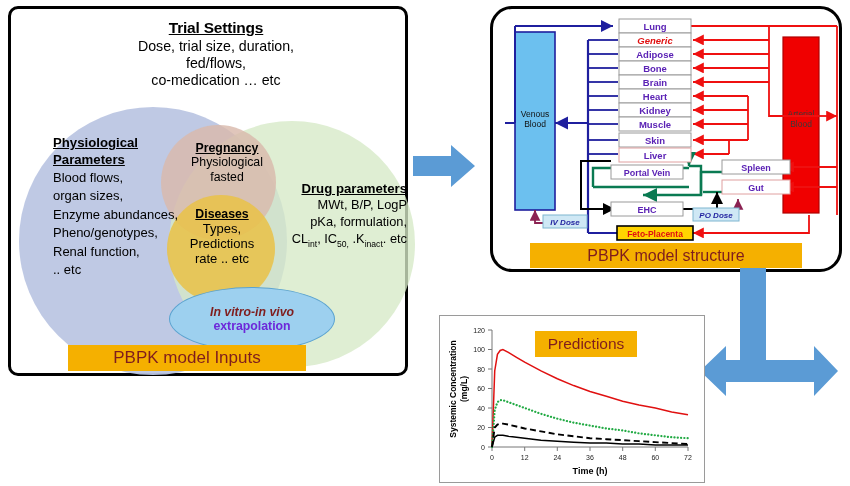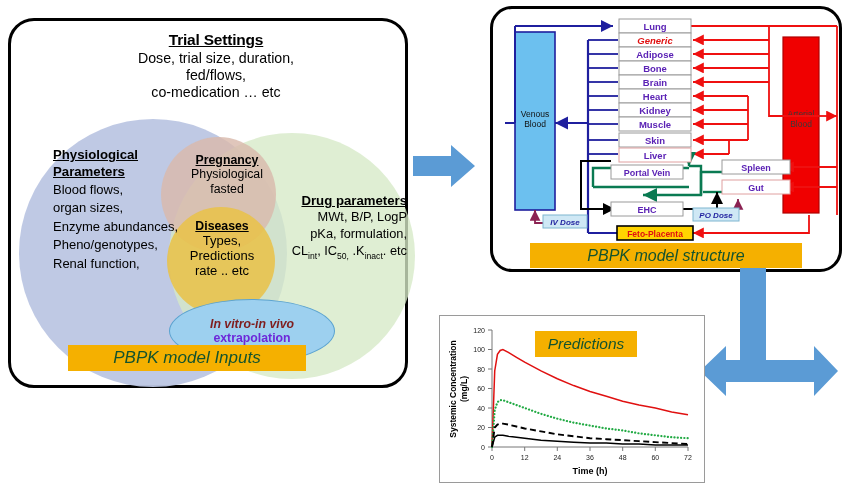--- a/index.html
+++ b/index.html
@@ -9,22 +9,22 @@
   body {
     width: 850px; height: 486px;
     position: relative;
     font-family: "Liberation Sans", sans-serif;
     overflow: hidden;
   }
   .stage { position: absolute; left:0; top:0; width:850px; height:486px; }
 
   
   #inputs-panel {
-    position: absolute; left: 8px; top: 18px; width: 400px; height: 370px;
-    border: 3px solid #000; border-radius: 26px; background: #fff;
+    position: absolute; left: 8px; top: 6px; width: 400px; height: 370px;
+    border: 3px solid #000; border-radius: 10px; background: #fff;
     box-sizing: border-box;
   }
   #trial-settings {
     position: absolute; left: 60px; top: 10px; width: 290px;
     text-align: center; color: #000;
   }
   #trial-settings .title {
     font-size: 15.5px; font-weight: bold; text-decoration: underline;
     letter-spacing: -0.2px; margin-bottom: 1px;
   }
@@ -75,24 +75,23 @@
   #dis-text { left: 163px; top: 198px; width: 96px; text-align: center; }
   #dis-text .hd { font-size: 12.3px; font-weight: bold; text-decoration: underline; }
   #dis-text .bd { font-size: 13px; line-height: 15px; }
 
   #drug-text { left: 248px; top: 172px; width: 148px; text-align: right; }
   #drug-text .hd { font-size: 13.2px; font-weight: bold; text-decoration: underline; }
   #drug-text .bd { font-size: 12.8px; line-height: 17px; }
   #drug-text sub { font-size: 8.6px; }
 
   .orange-banner {
-    position: absolute; background: #f5b000; color: #14532d;
+    position: absolute; background: #f5b000; color: #7f1d1d;
     display: flex; align-items: center; justify-content: center;
     font-size: 17px;
-    font-style: italic;
   }
   #banner-inputs { left: 68px; top: 345px; width: 238px; height: 26px; }
 
   
   #arrow-1 { position: absolute; left: 413px; top: 143px; width: 64px; height: 46px; }
 
   
   #structure-panel {
     position: absolute; left: 490px; top: 6px; width: 352px; height: 266px;
     border: 3px solid #000; border-radius: 22px; background: #fff;
@@ -134,20 +133,21 @@
     <div class="venn" id="circle-dis"></div>
 
     <div class="venn-text" id="phys-text">
       <div class="hd">Physiological</div>
       <div class="hd">Parameters</div>
       <div class="bd">Blood flows,</div>
       <div class="bd">organ sizes,</div>
       <div class="bd">Enzyme abundances,</div>
       <div class="bd">Pheno/genotypes,</div>
       <div class="bd">Renal function,</div>
+      <div class="bd">.. etc</div>
     </div>
 
     <div class="venn-text" id="preg-text">
       <div class="hd">Pregnancy</div>
       <div class="bd">Physiological</div>
       <div class="bd">fasted</div>
     </div>
 
     <div class="venn-text" id="dis-text">
       <div class="hd">Diseases</div>

